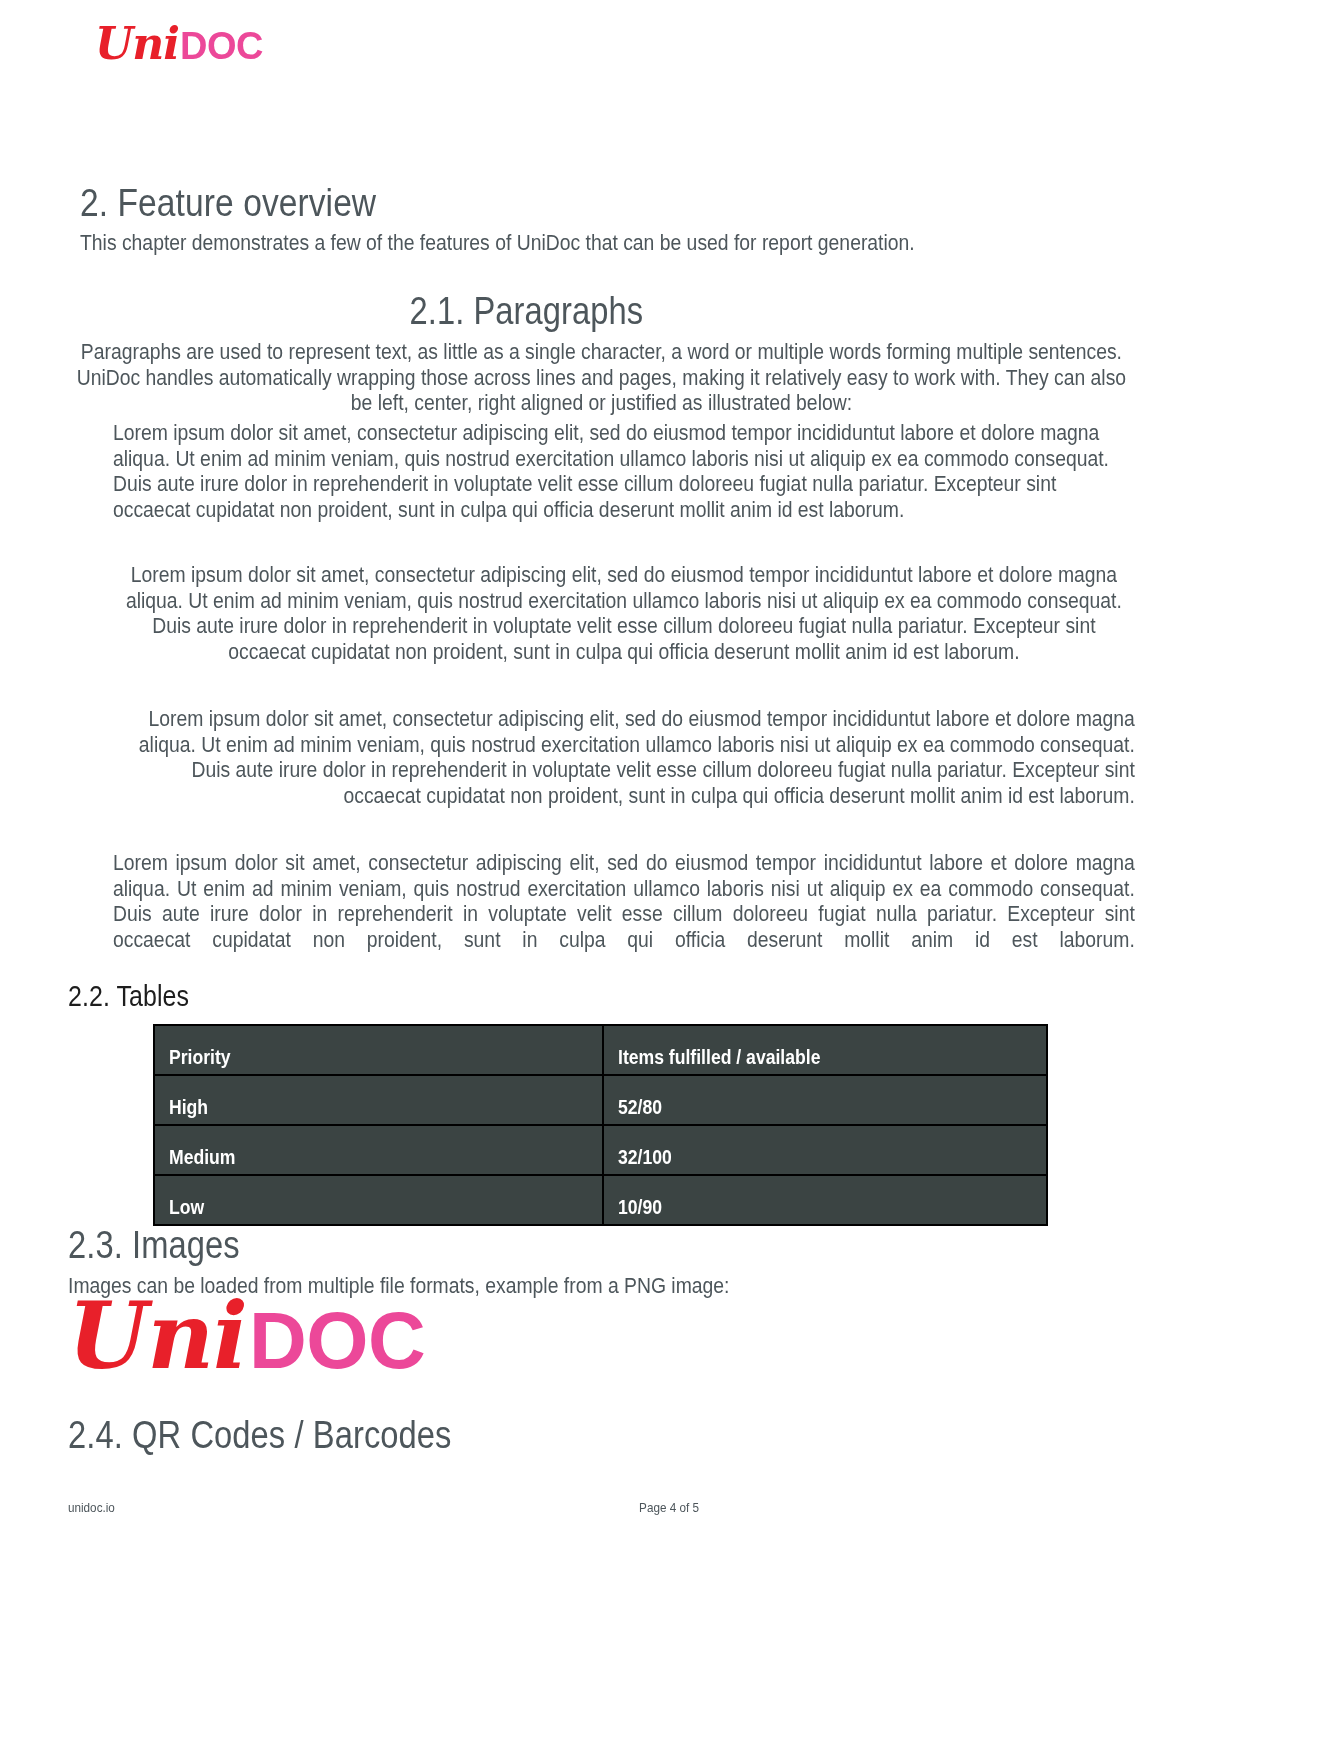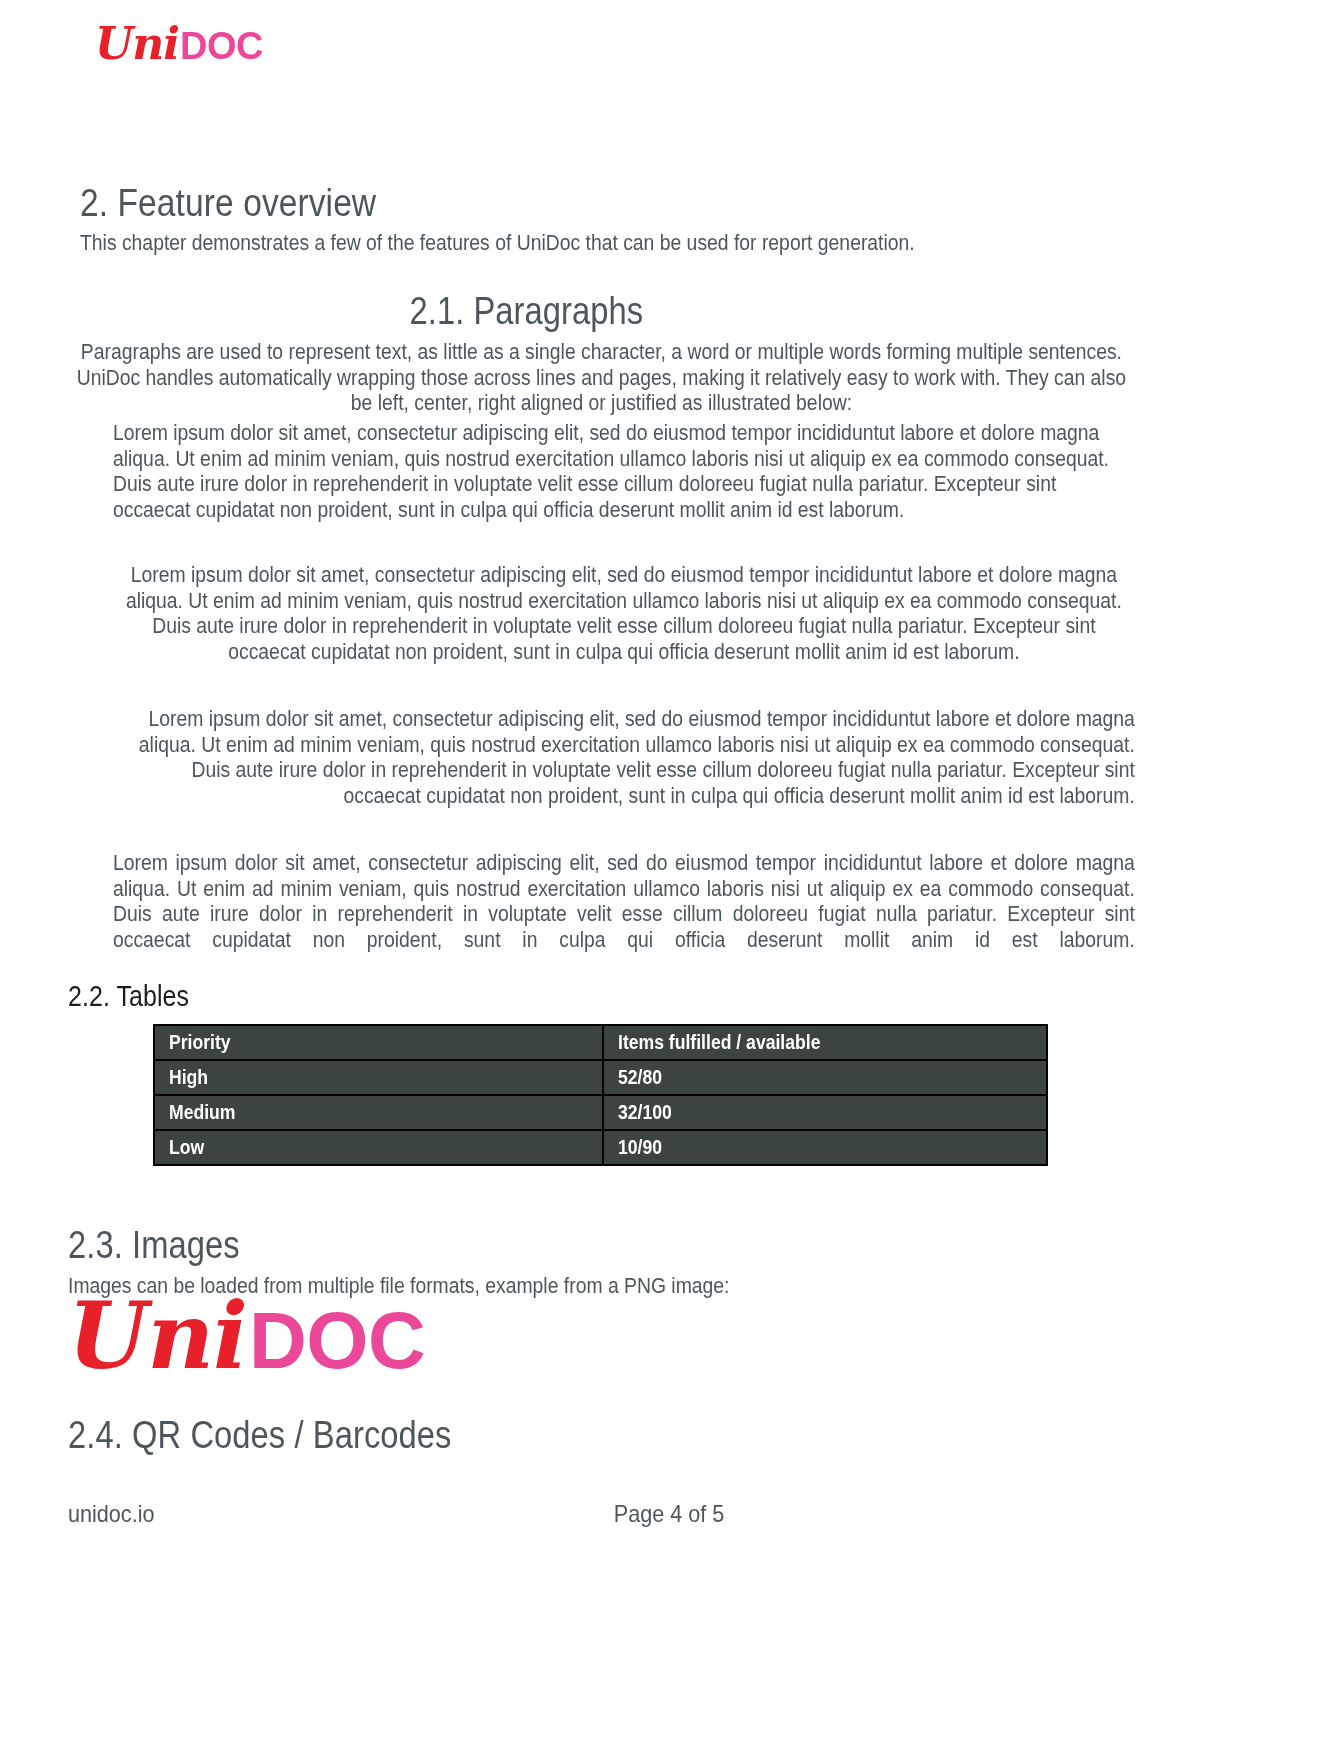--- a/index.html
+++ b/index.html
@@ -117,21 +117,21 @@
     border-collapse: collapse;
     width: 100%;
     table-layout: fixed;
   }
   table.data td {
     background: #3b4443;
     color: #ffffff;
     font-weight: 700;
     font-size: 20px;
     line-height: 20px;
-    padding: 6px 10px 7px 14px;
+    padding: 21px 10px 7px 14px;
     border: 2px solid #000000;
     font-family: "Liberation Sans", sans-serif;
     white-space: nowrap;
   }
   table.data td span {
     display: inline-block;
     transform: scaleX(0.88);
     transform-origin: left center;
   }
   table.data col.c1 { width: 50.3%; }
@@ -150,21 +150,21 @@
   .logo-big .logo-doc { font-size: 80px; margin-left: 2px; }
 
   
   .footer {
     position: absolute;
     left: 68px;
     right: 68px;
     top: 1500px;
     height: 30px;
     color: #4d565b;
-    font-size: 24px;
+    font-size: 13px;
     font-family: "Liberation Sans", sans-serif;
   }
   .footer .left {
     position: absolute;
     left: 0;
     top: 0;
     transform: scaleX(0.9);
     transform-origin: left center;
   }
   .footer .center {

